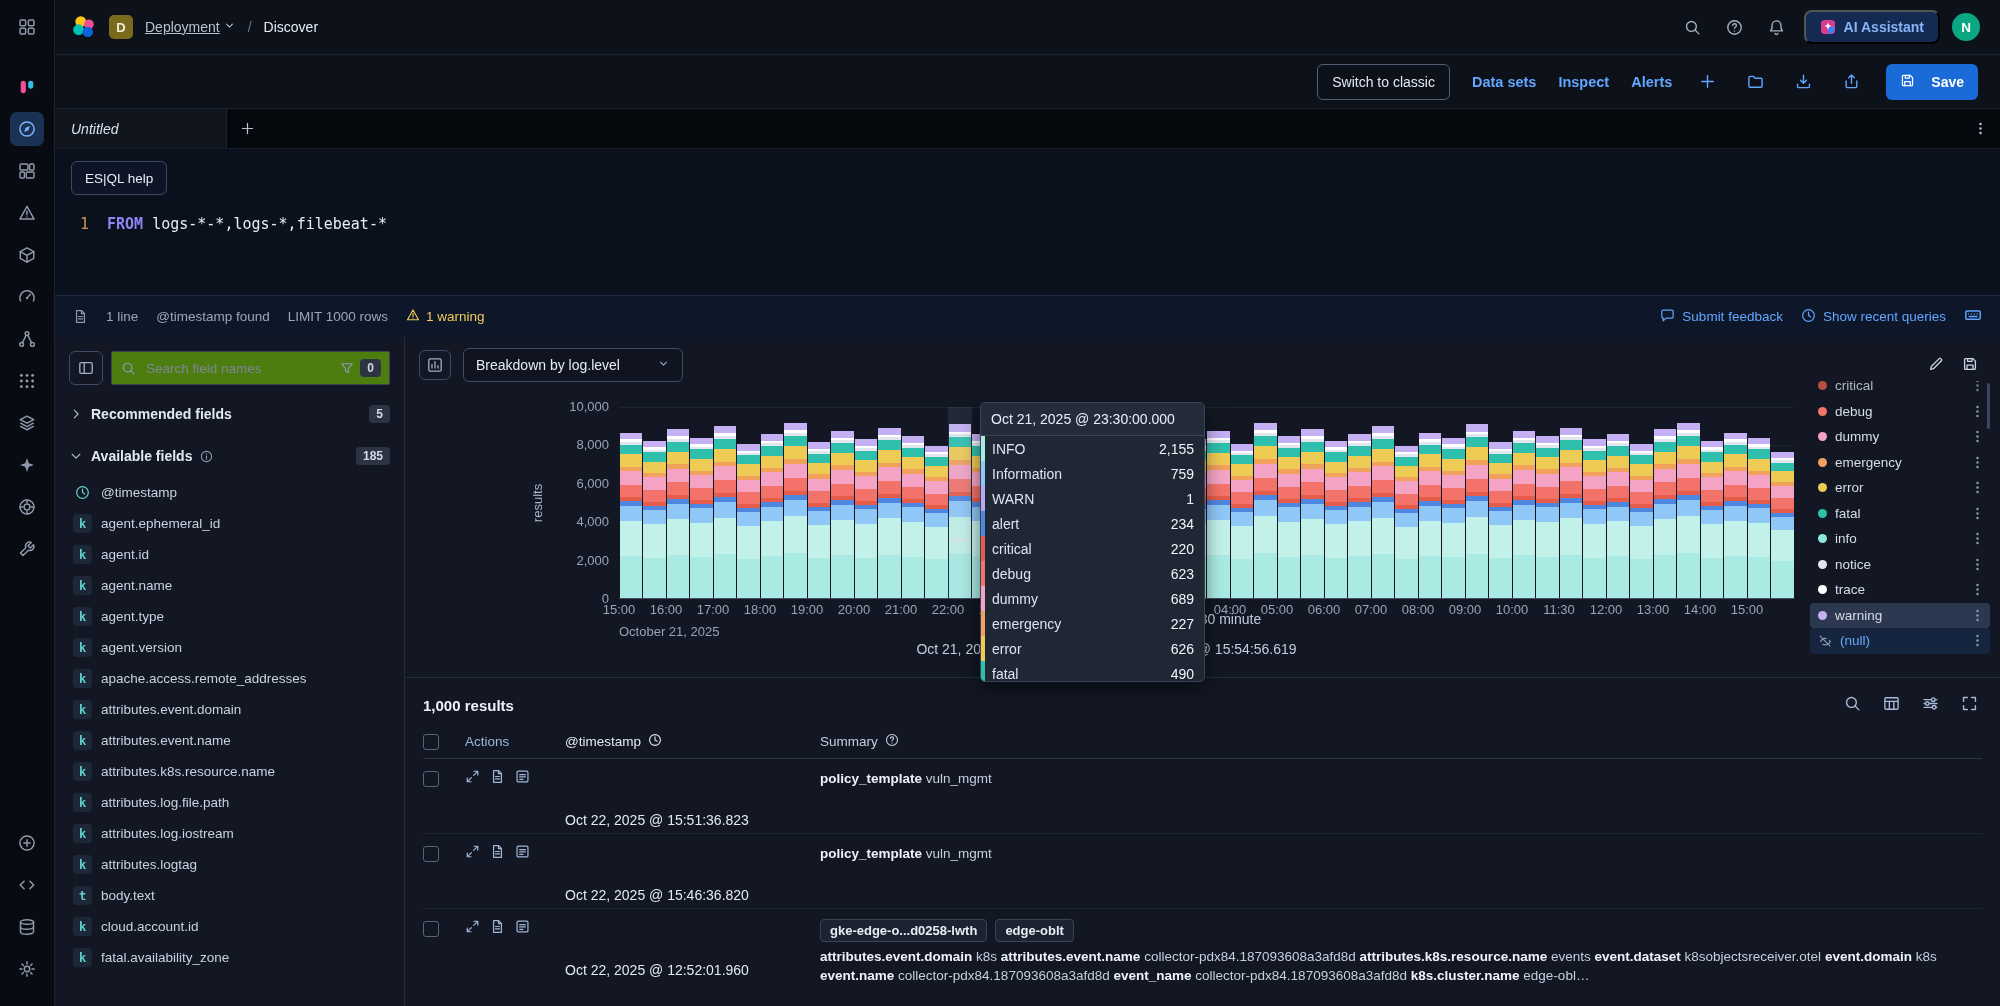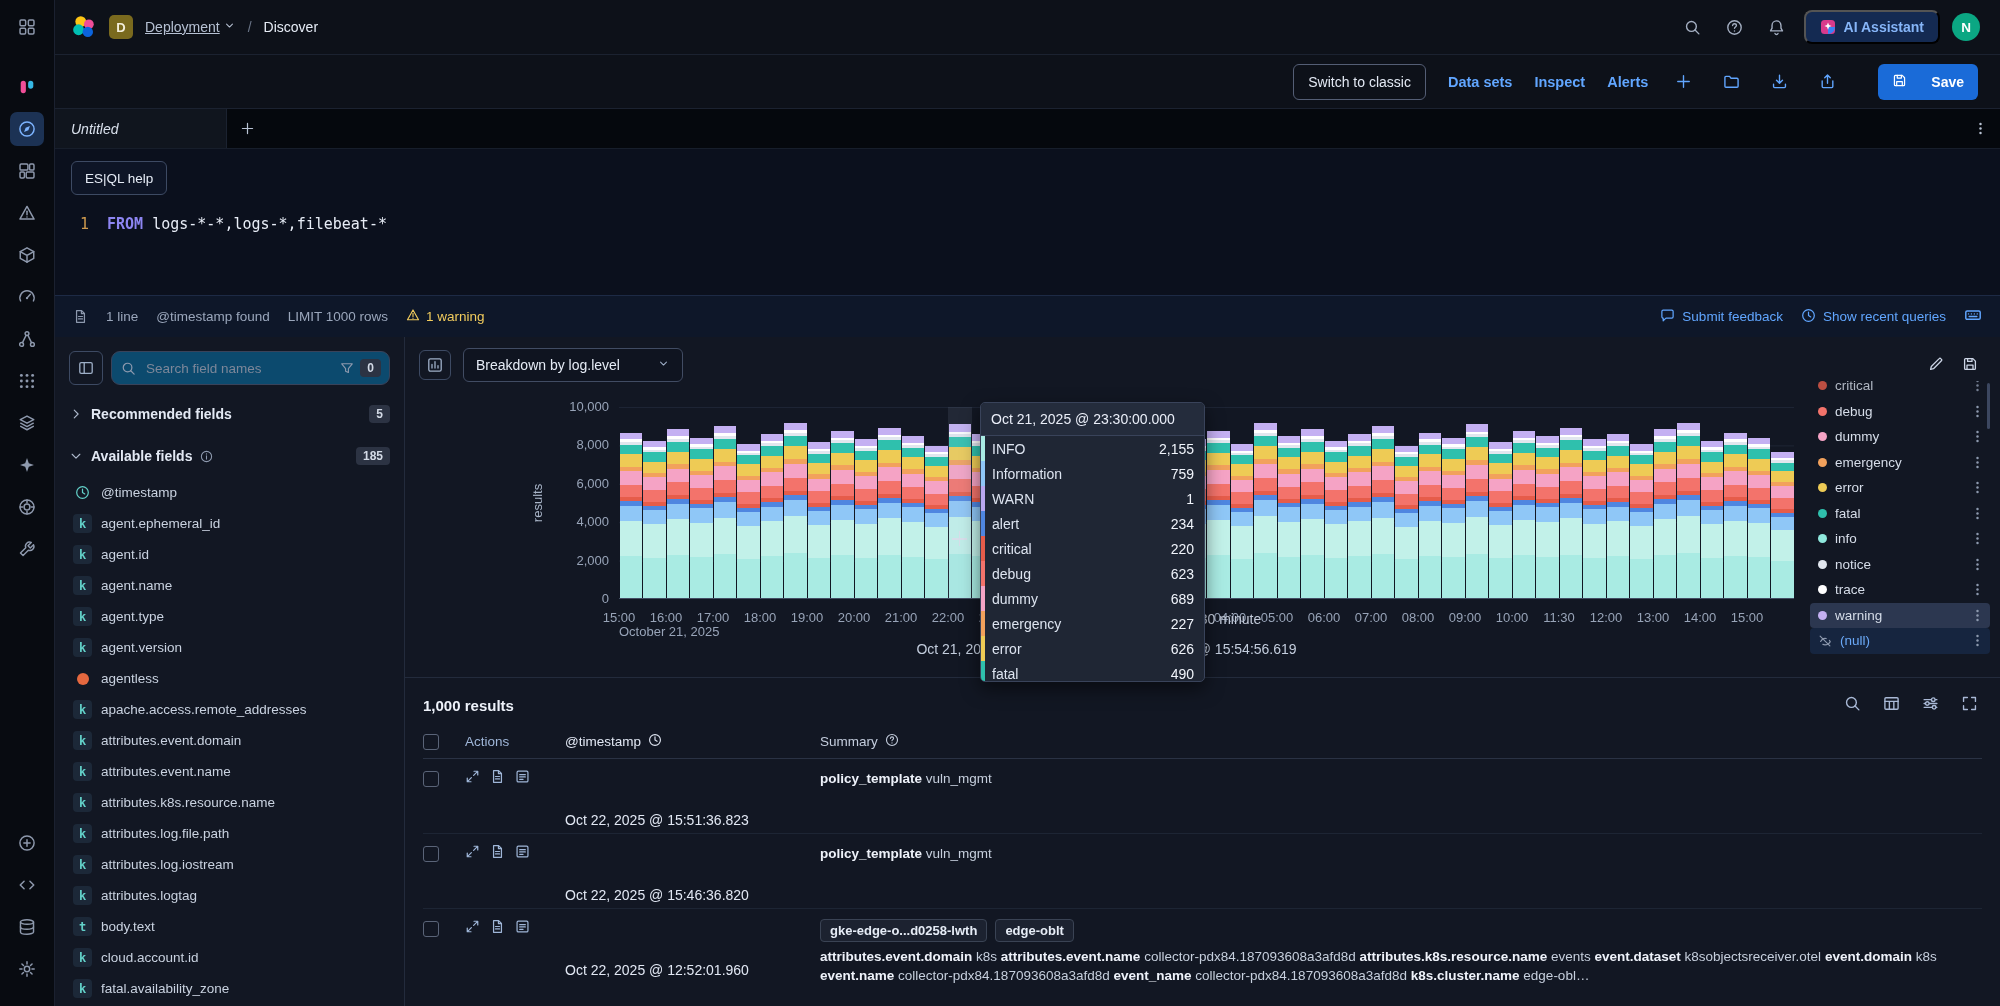--- a/index.html
+++ b/index.html
@@ -40,21 +40,21 @@
 
   
   .tbar { height:54px; flex:none; display:flex; align-items:center; justify-content:flex-end; gap:22px;
     padding:0 22px; background:#0d1119; border-bottom:1px solid #1b2230; }
   .btn-ghost { height:36px; padding:0 14px; border:1px solid #545e75; border-radius:6px; background:transparent;
     color:#e3e9f4; font-size:14px; display:flex; align-items:center; }
   .tlink { color:#61a6ff; font-weight:600; font-size:14.5px; }
   .ticon { color:#61a6ff; width:26px; display:flex; justify-content:center; }
   .ticon svg { width:17px; height:17px; }
   .btn-primary { height:36px; padding:0 14px; background:#1a6bd8; border:none; border-radius:6px; color:#fff;
-    font-weight:700; font-size:14px; display:flex; align-items:center; gap:24px;margin-left:16px; }
+    font-weight:700; font-size:14px; display:flex; align-items:center; gap:16px; }
   .btn-primary svg { width:15px; height:15px; }
 
   
   .tabs { height:40px; flex:none; background:#05080d; display:flex; align-items:center; border-bottom:1px solid #171e2b;font-style:italic; }
   .tab { width:172px; height:100%; background:#10151e; border-right:1px solid #1b2230; display:flex;
     align-items:center; padding:0 16px; color:#d9e0ec; font-size:14px; }
   .tab-add { width:40px; display:flex; justify-content:center; color:#b9c3d4; }
   .tab-add svg, .tabs-menu svg { width:15px; height:15px; }
   .tabs .spacer { flex:1; }
   .tabs-menu { width:40px; display:flex; justify-content:center; color:#b9c3d4; }
@@ -92,22 +92,22 @@
   
   .content { flex:1; display:flex; min-height:0; background:#121723; }
 
   
   .fieldbar { width:350px; flex:none; border-right:1px solid #232b3c; padding:14px 14px 0 14px;
     display:flex; flex-direction:column; overflow:hidden; }
   .fsearchrow { display:flex; gap:8px; align-items:center; }
   .btn-collapse { width:34px; height:34px; flex:none; border:1px solid #3d4a63; border-radius:6px; background:transparent;
     color:#9fb0c8; display:flex; align-items:center; justify-content:center; }
   .btn-collapse svg { width:16px; height:16px; }
-  .fsearch { flex:1; height:34px; position:relative; display:flex; align-items:center; background:#0c4a6e;
-    border:1px solid #39435a; border-radius:9px; padding:0 8px 0 32px;justify-content:flex-end; }
+  .fsearch { flex:1; height:34px; position:relative; display:flex; align-items:center; background:#4d7c0f;
+    border:1px solid #39435a; border-radius:2px; padding:0 8px 0 32px;justify-content:flex-end; }
   .fsearch .mag { position:absolute; left:9px; color:#8d99ae; display:flex; }
   .fsearch .mag svg { width:15px; height:15px; }
   .fsearch input { flex:1; background:transparent; border:none; outline:none; color:#dfe5f1; font-size:13.5px;
     font-family:"Liberation Sans",sans-serif; min-width:0; }
   .fsearch input::placeholder { color:#7d8799; }
   .fsearch .funnel { color:#8d99ae; display:flex; margin-right:6px; }
   .fsearch .funnel svg { width:14px; height:14px; }
   .badge { background:#2c3343; color:#d3dae6; border-radius:4px; font-size:12px; padding:2px 7px; font-weight:600; }
   .fsection { display:flex; align-items:center; gap:8px; margin-top:16px; height:26px; }
   .fsection .chev { color:#aeb9cc; display:flex; } .fsection .chev svg { width:14px; height:14px; }
@@ -148,21 +148,21 @@
   .plotcol { flex:1; min-width:0; margin-right:192px; }
   .plot { position:relative; height:192px; border-bottom:1px solid #434d63; display:flex; align-items:flex-end;
     background-image:linear-gradient(to bottom,#1d2434 1px,transparent 1px); background-size:100% 38.4px; }
   .bar { flex:1; margin:0 0.5px; display:flex; flex-direction:column-reverse; min-width:0; }
   .seg { width:100%; }
   .hoverband { position:absolute; top:0; bottom:0; background:rgba(175,195,225,.10); }
   .crosshair { position:absolute; width:15px; height:15px; color:#d7deea; }
   .crosshair::before { content:''; position:absolute; left:7px; top:0; bottom:0; width:1.5px; background:currentColor; }
   .crosshair::after { content:''; position:absolute; top:7px; left:0; right:0; height:1.5px; background:currentColor; }
   .xaxis { position:relative; height:42px; }
-  .xtick { position:absolute; top:11px; transform:translateX(-50%); color:#98a4b8; font-size:13px; white-space:nowrap; }
+  .xtick { position:absolute; top:3px; transform:translateX(-50%); color:#98a4b8; font-size:13px; white-space:nowrap; }
   .xdate { position:absolute; top:25px; color:#98a4b8; font-size:13px; white-space:nowrap; }
   .chart-footer { height:26px; position:relative; }
   .range-label { position:absolute; left:0; right:192px; text-align:center; color:#c3cddd; font-size:14px; }
   .interval-label { position:absolute; color:#c3cbda; font-size:14px; z-index:2; white-space:nowrap; }
 
   
   .legend { position:absolute; top:44px; right:10px; width:180px; height:304px; overflow:hidden; }
   .legend::before { content:''; position:absolute; right:0; top:2px; height:46px; width:3px; background:#3c4760; border-radius:2px; }
   .lrow { display:flex; align-items:center; gap:8px; height:25.5px; padding:0 4px 0 8px; border-radius:4px; }
   .lrow.clip { margin-top:-8px; opacity:.8; }
@@ -567,24 +567,20 @@
               <span class="ficon letter">k</span>
               <span class="fname">agent.name</span>
             </div>
             <div class="frow">
               <span class="ficon letter">k</span>
               <span class="fname">agent.type</span>
             </div>
             <div class="frow">
               <span class="ficon letter">k</span>
               <span class="fname">agent.version</span>
-            </div>
-            <div class="frow">
-              <span class="ficon conflict"></span>
-              <span class="fname">agentless</span>
             </div>
             <div class="frow">
               <span class="ficon letter">k</span>
               <span class="fname">apache.access.remote_addresses</span>
             </div>
             <div class="frow">
               <span class="ficon letter">k</span>
               <span class="fname">attributes.event.domain</span>
             </div>
             <div class="frow">

